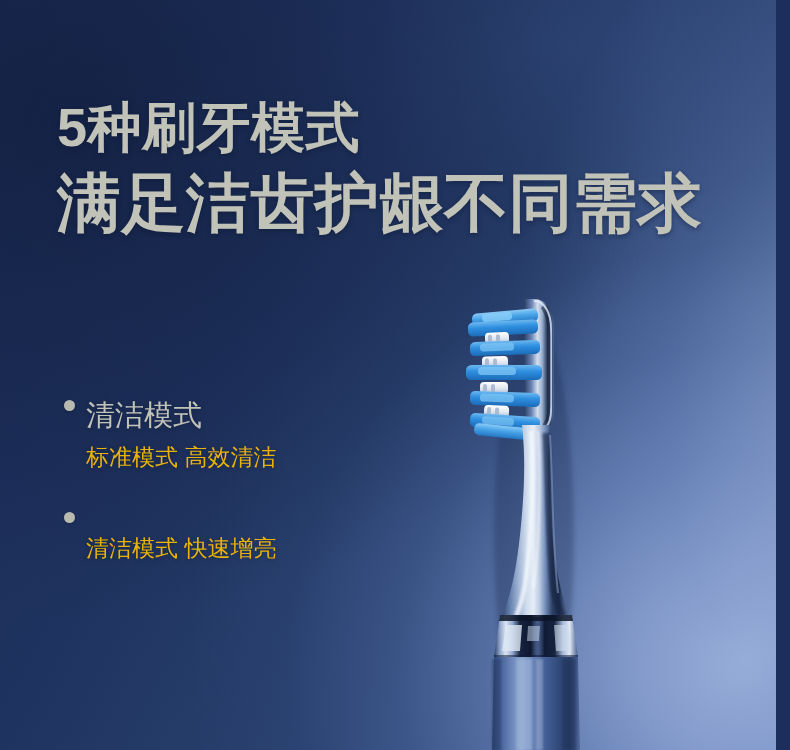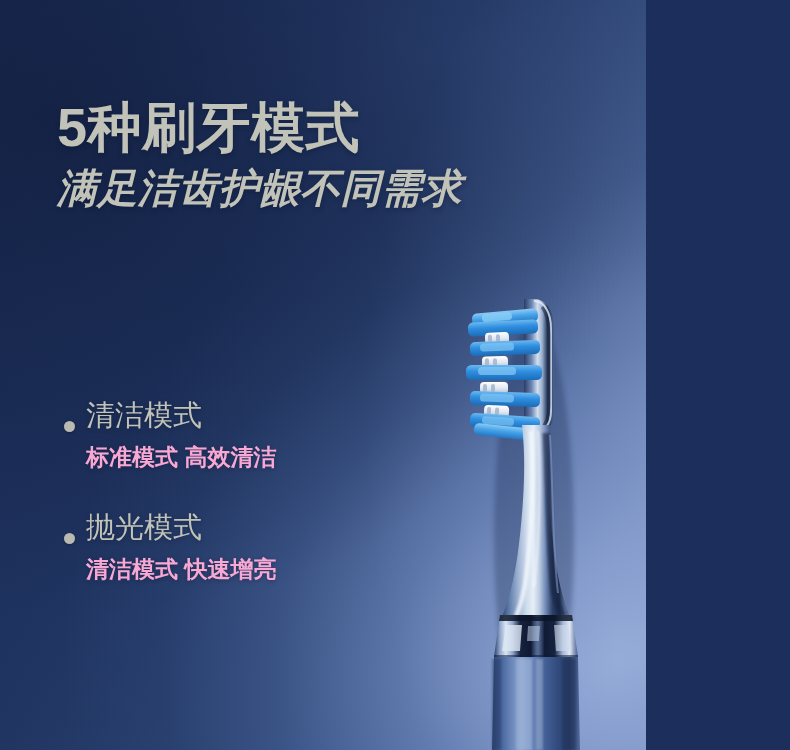--- a/index.html
+++ b/index.html
@@ -2,21 +2,21 @@
 <html><head>
 <meta charset="utf-8">
 <style>
   html, body {
     margin: 0;
     padding: 0;
     background: #1c2f5c;
   }
   #stage {
     position: relative;
-    width: 646px;
+    width: 776px;
     height: 750px;
     overflow: hidden;
     font-family: "Liberation Sans", "DejaVu Sans", sans-serif;
     background: #1d3060;
   }
 
   
   .bg-base {
     position: absolute;
     inset: 0;
@@ -68,59 +68,58 @@
   .headline-line {
     color: #c2c3b8;
     font-size: 54px;
     font-weight: bold;
     line-height: 1.30;
     letter-spacing: 0.5px;
     white-space: nowrap;
     text-shadow: 0 2px 5px rgba(12,22,48,0.45);
   }
   .headline-line.l2 {
-    font-size: 40px;
-    font-style: italic;
+    font-size: 64px;
   }
 
   
   .modes {
     position: absolute;
     left: 64px;
     top: 400px;
     z-index: 40;
   }
   .mode-item { margin-bottom: 42px; }
   .mode-item:last-child { margin-bottom: 0; }
 
   .mode-head {
     display: flex;
-    align-items: flex-end;
+    align-items: flex-start;
     gap: 11px;
   }
   .mode-dot {
     width: 11px;
     height: 11px;
     border-radius: 50%;
     background: #b9bab0;
     flex: 0 0 auto;
     box-shadow: 0 1px 2px rgba(12,22,48,0.4);
   }
   .mode-title {
     color: #c2c3b8;
     font-size: 29px;
     font-weight: normal;
     line-height: 1.1;
     white-space: nowrap;
     text-shadow: 0 1px 4px rgba(12,22,48,0.4);
   }
   .mode-sub {
-    color: #f9a8d4;
+    color: #eab308;
     font-size: 23px;
-    font-weight: bold;
+    font-weight: normal;
     line-height: 1.1;
     margin-top: 13px;
     margin-left: 22px;
     white-space: nowrap;
     text-shadow: 0 1px 4px rgba(12,22,48,0.4);
   }
 
   
   .brush {
     position: absolute;
@@ -155,21 +154,20 @@
         <span class="mode-dot"></span>
         <span class="mode-title">清洁模式</span>
       </div>
       <div class="mode-sub">标准模式 高效清洁</div>
     </div>
 
 
     <div class="mode-item">
       <div class="mode-head">
         <span class="mode-dot"></span>
-        <span class="mode-title">抛光模式</span>
       </div>
       <div class="mode-sub">清洁模式 快速增亮</div>
     </div>
 
   </div>
 
   <div class="brush">
     <svg width="220" height="465" viewBox="0 0 220 465" xmlns="http://www.w3.org/2000/svg">
       <defs>
 

